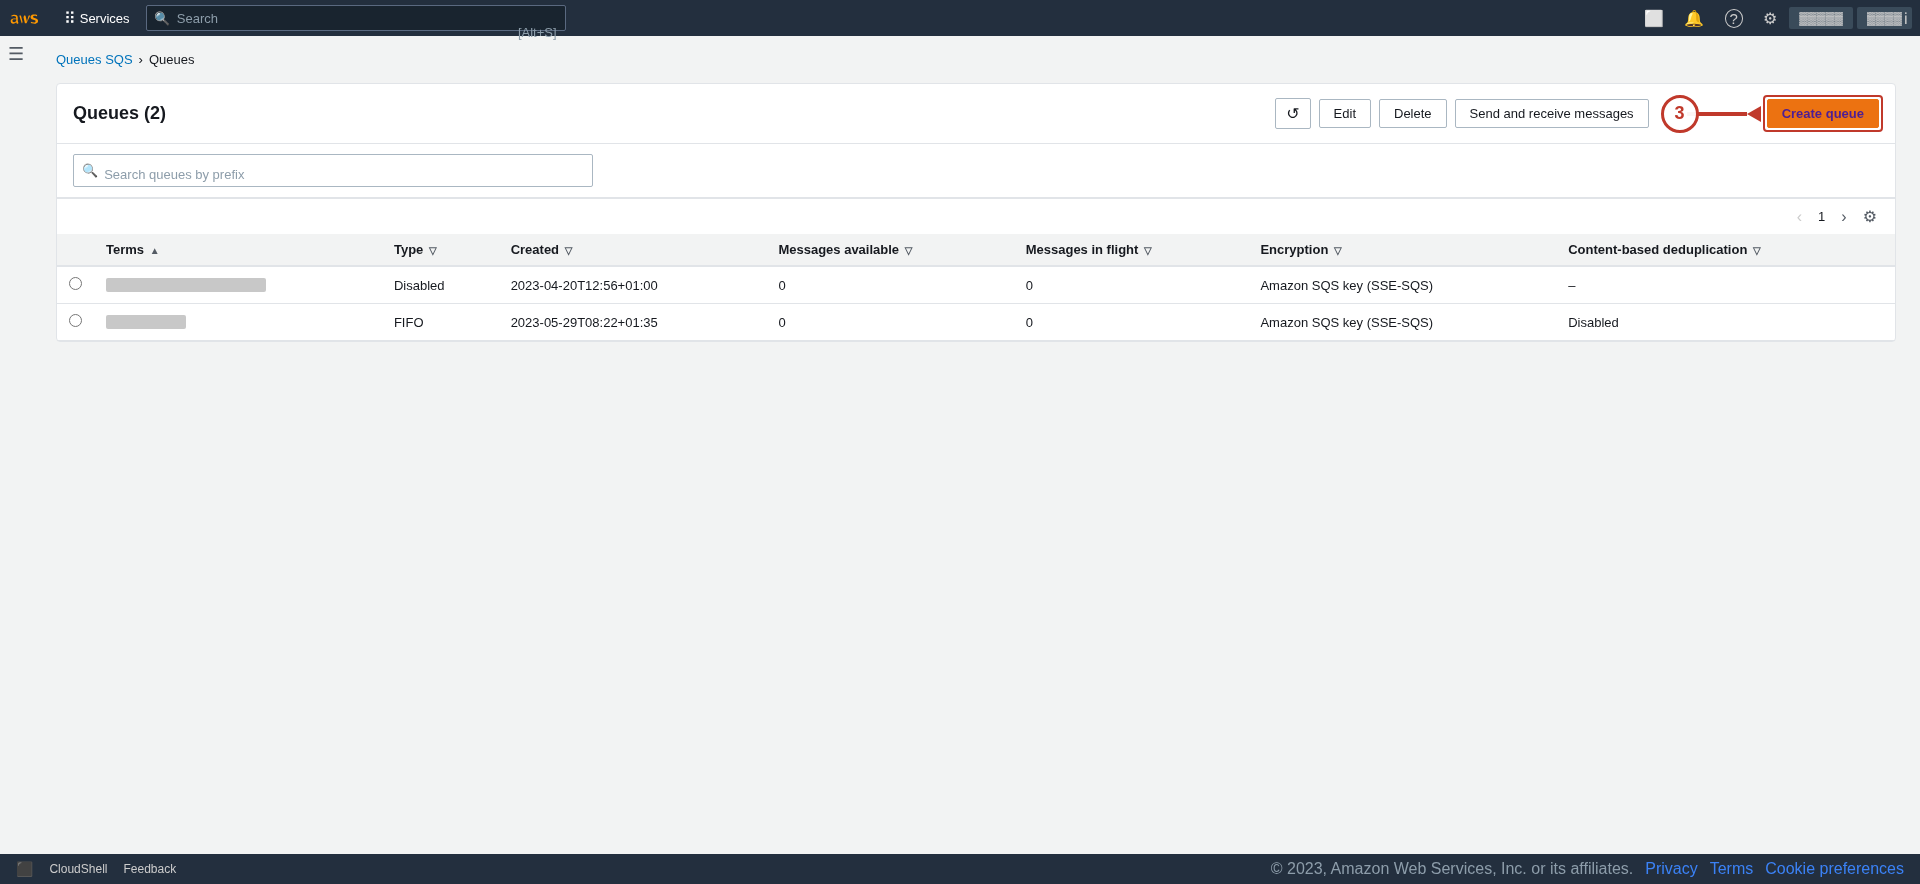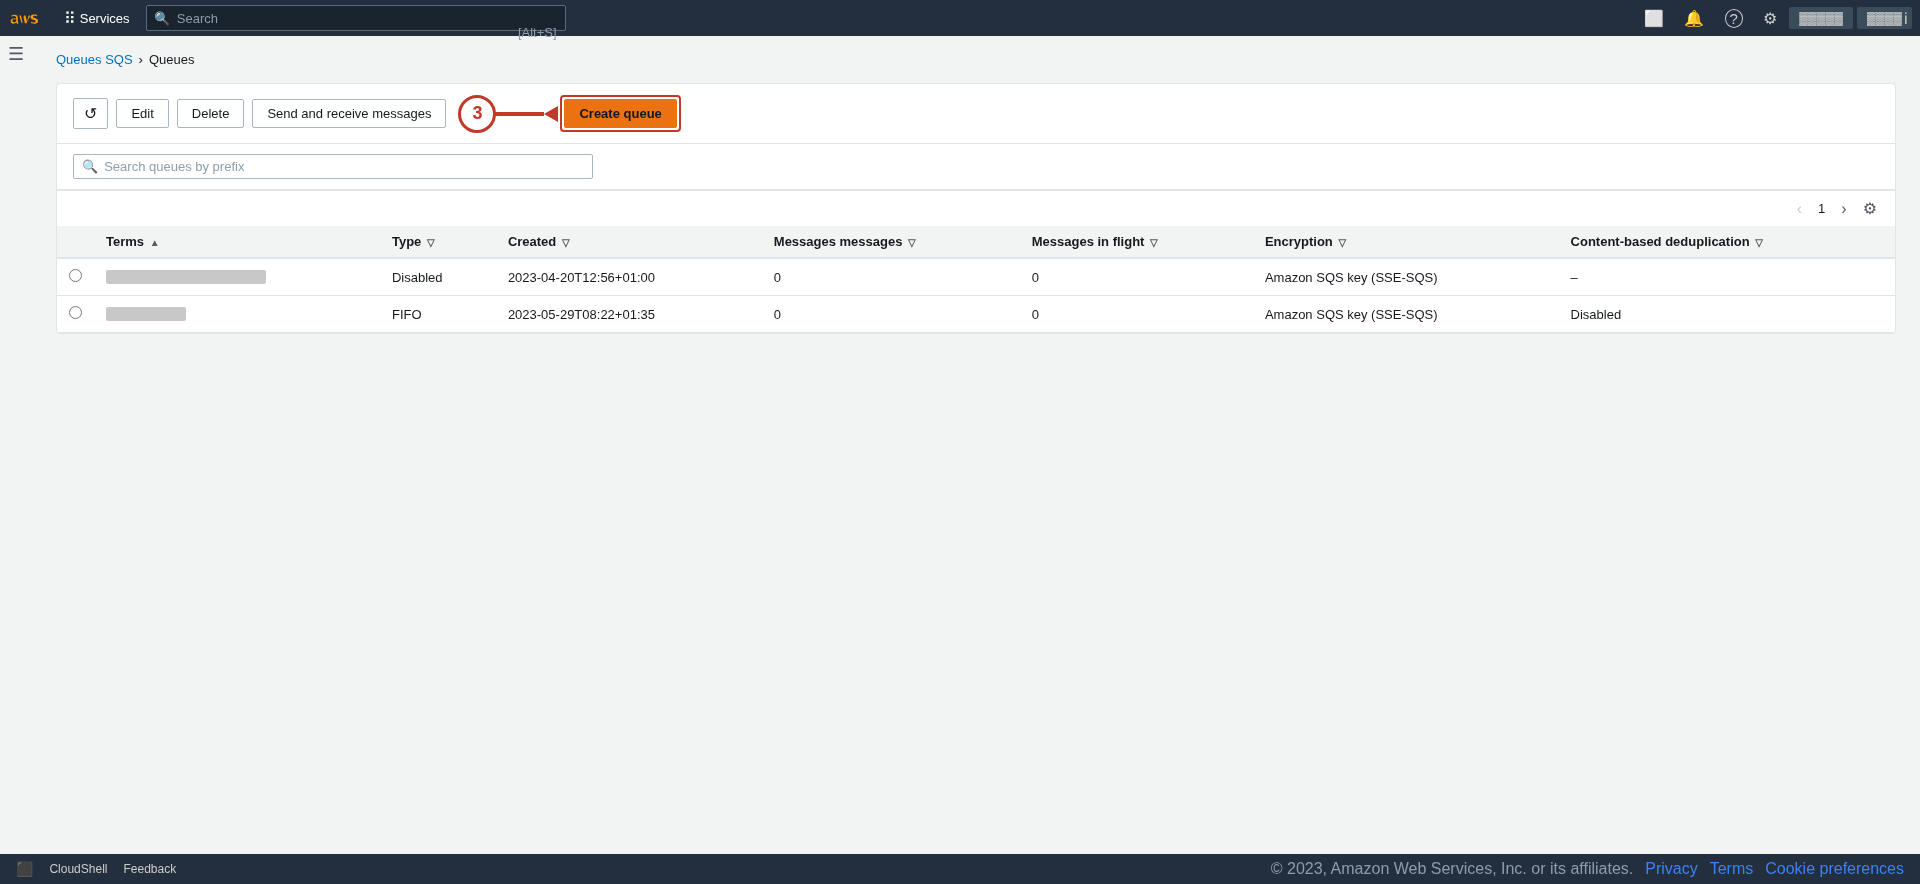--- a/index.html
+++ b/index.html
@@ -154,21 +154,21 @@
       border-radius: 2px;
       font-size: 13px;
       cursor: pointer;
       border: 1px solid #aab7c2;
       background: #fff;
       color: #16191f;
     }
     .btn-primary {
       background: #ec7211;
       border-color: #ec7211;
-      color: #0f172a;
+      color: #4c1d95;
       font-weight: 600;
     }
     .btn-icon {
       padding: 5px 10px;
       font-size: 16px;
     }
 
     
     .table-search {
       padding: 10px 16px;
@@ -182,20 +182,21 @@
       padding: 4px 8px;
       width: 520px;
       background: #fff;
     }
     .table-search-inner input {
       border: none;
       outline: none;
       font-size: 13px;
       flex: 1;
       color: #16191f;
+      margin-top: 8px;
     }
     .table-search-inner input::placeholder { color: #8d9daa; }
 
     
     .table-wrapper { width: 100%; }
     table {
       width: 100%;
       border-collapse: collapse;
     }
     thead tr {
@@ -372,20 +373,23 @@
 
     <nav class="breadcrumb">
       <a href="#">Queues SQS</a>
       <span>›</span>
       <span class="breadcrumb-current">Queues</span>
     </nav>
 
     <div class="panel">
 
       <div class="panel-header">
+        <h2 class="panel-title">
+          <span>Queues</span>&nbsp;<span>(2)</span>
+        </h2>
         <div class="panel-actions-row">
           <button class="btn btn-icon" title="Refresh">
             <span style="font-size:16px;">↺</span>
           </button>
           <button class="btn">
             <span>Edit</span>
           </button>
           <button class="btn">
             <span>Delete</span>
           </button>
@@ -460,21 +464,21 @@
               </th>
               <th>
                 <span>Type</span>
                 <span class="sort-icon">▽</span>
               </th>
               <th>
                 <span>Created</span>
                 <span class="sort-icon">▽</span>
               </th>
               <th>
-                <span>Messages messages</span>
+                <span>Messages available</span>
                 <span class="sort-icon">▽</span>
               </th>
               <th>
                 <span>Messages in flight</span>
                 <span class="sort-icon">▽</span>
               </th>
               <th>
                 <span>Encryption</span>
                 <span class="sort-icon">▽</span>
               </th>

